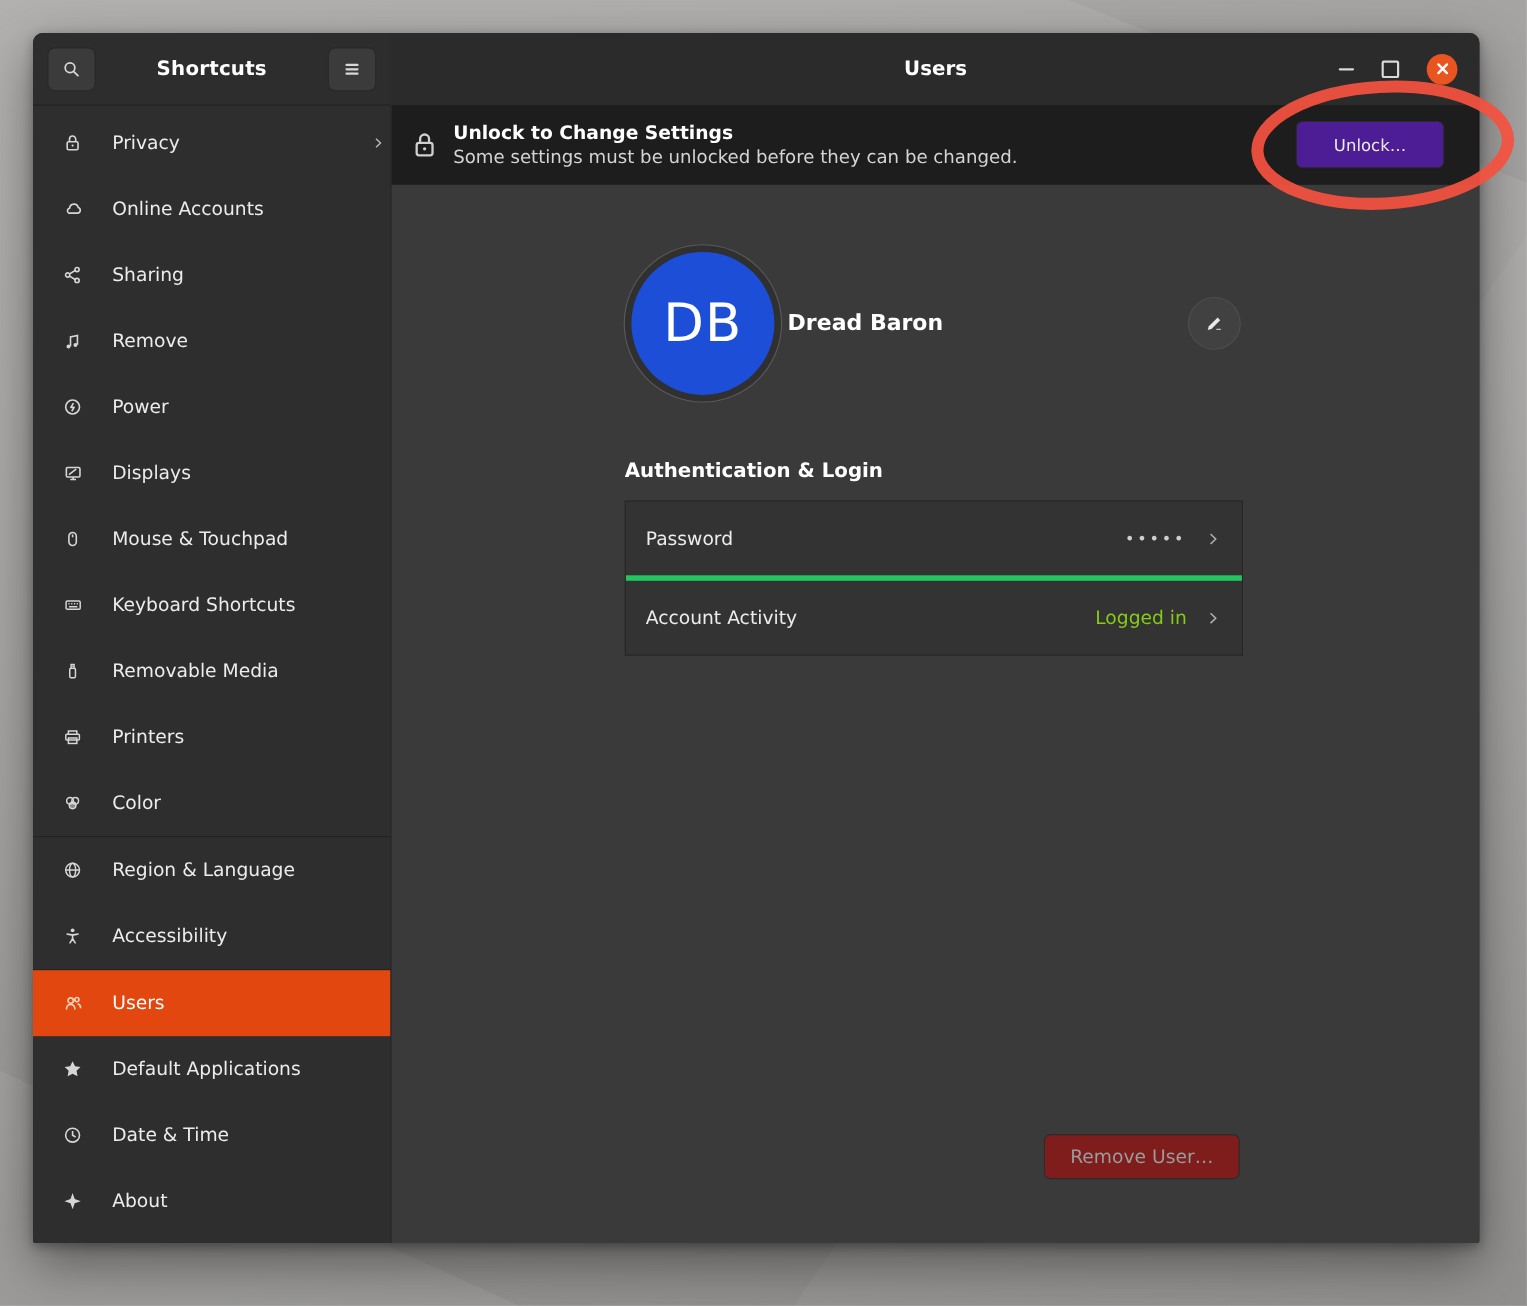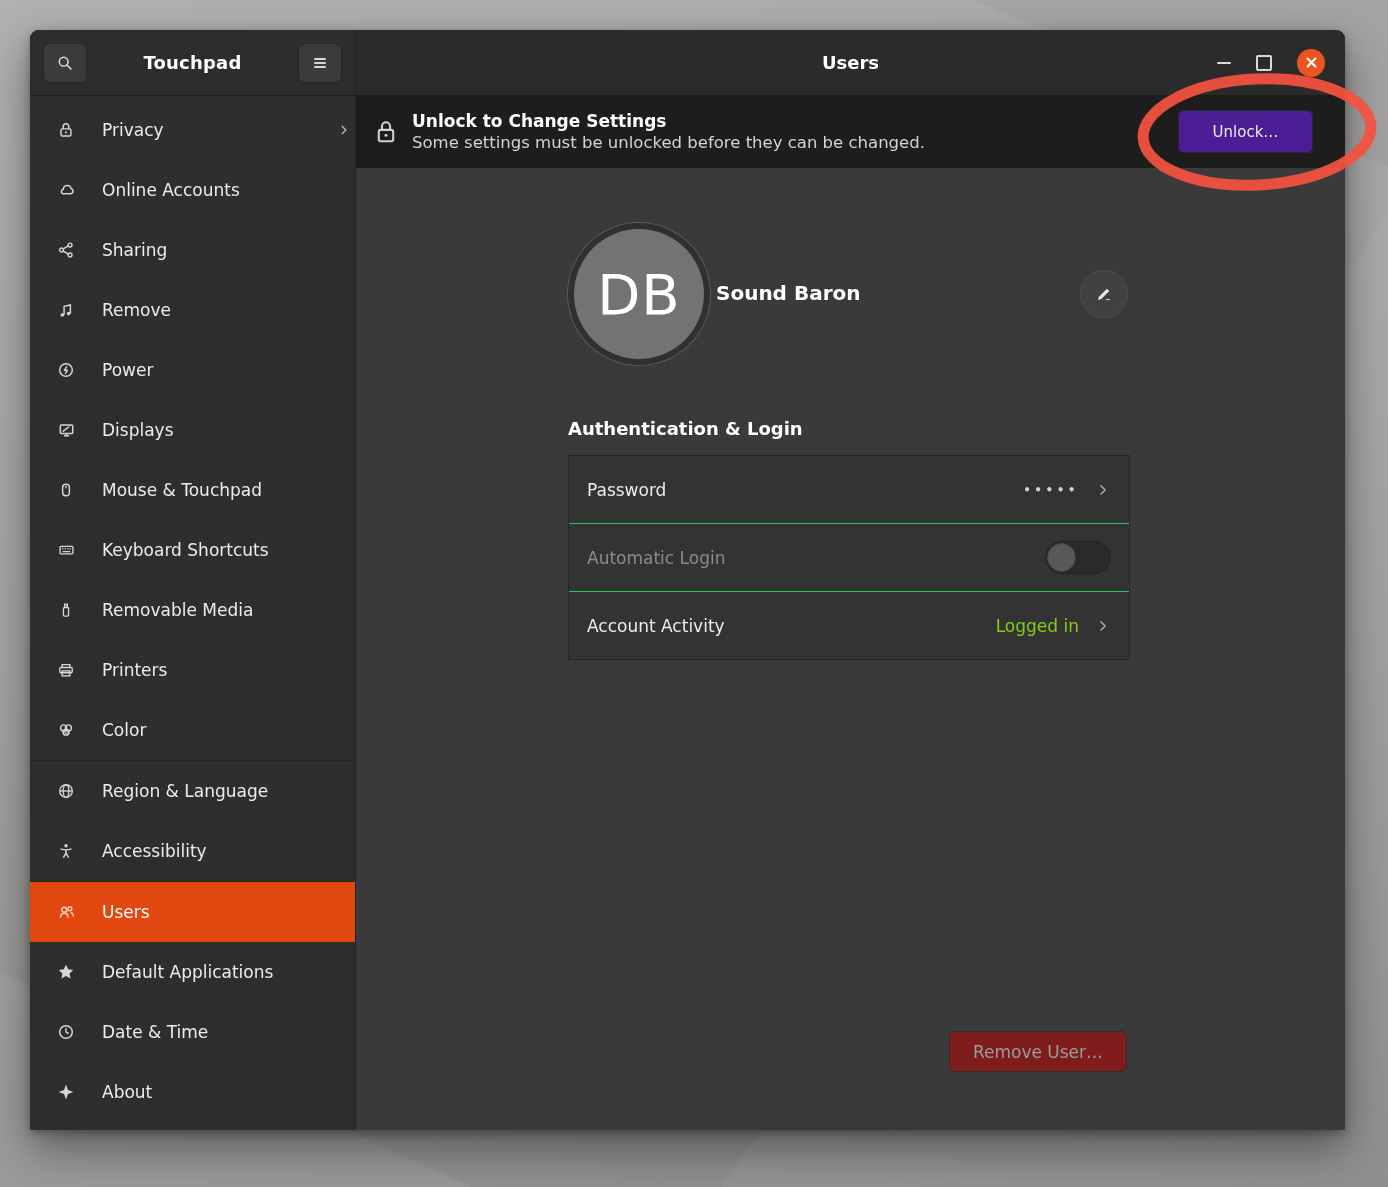--- a/index.html
+++ b/index.html
@@ -49,29 +49,29 @@
   .banner{height:73px;min-height:73px;background:#1d1d1d;display:flex;align-items:center;padding:0 32px 0 18px;gap:14px;}
   .banner-text{display:flex;flex-direction:column;gap:2px;}
   .banner-title{color:#ffffff;font-weight:bold;font-size:17px;}
   .banner-sub{color:#d4d4d4;font-size:16.5px;}
   .unlock-btn{margin-left:auto;width:135px;height:43px;background:#4c1d95;border:1px solid #2a2a2a;border-radius:6px;
     color:#ececec;font-size:15px;font-family:inherit;display:flex;align-items:center;justify-content:center;cursor:pointer;}
 
   
   .content{flex:1;position:relative;}
   .avatar{position:absolute;left:218px;top:61px;width:130px;height:130px;border-radius:50%;
-    background:#737373;color:#ffffff;font-size:56px;display:flex;align-items:center;justify-content:center;
+    background:#1d4ed8;color:#ffffff;font-size:48px;display:flex;align-items:center;justify-content:center;
     box-shadow:0 0 0 6px #303030,0 0 0 7px #5a5a5a;letter-spacing:1px;}
   .user-name{position:absolute;left:360px;top:113px;color:#fff;font-size:20px;font-weight:bold;}
   .edit-btn{position:absolute;left:724px;top:102px;width:46px;height:46px;border-radius:50%;
     background:#414141;border:1px solid #4e4e4e;display:flex;align-items:center;justify-content:center;cursor:pointer;}
 
   .section-title{position:absolute;left:212px;top:250px;color:#fff;font-size:18px;font-weight:bold;}
   .list{position:absolute;left:212px;top:287px;width:560px;background:#333333;border:1px solid #262626;}
-  .row{height:67px;display:flex;align-items:center;padding:0 18px;border-bottom:1px solid #22c55e;font-size:17px;color:#ececec;}
+  .row{height:67px;display:flex;align-items:center;padding:0 18px;border-bottom:5px solid #22c55e;font-size:17px;color:#ececec;}
   .row:last-child{border-bottom:none;}
   .row .rv{margin-left:auto;color:#84cc16;}
   .row .dots{margin-left:auto;color:#d0d0d0;font-size:12px;letter-spacing:3.5px;font-weight:bold;}
   .row .chev-s{margin-left:16px;}
   .row.disabled .rl{color:#8b8b8b;}
   .toggle{margin-left:auto;width:66px;height:33px;border-radius:17px;background:#2a2a2a;border:1px solid #222;position:relative;cursor:pointer;box-sizing:border-box;}
   .knob{position:absolute;left:1px;top:1px;width:29px;height:29px;border-radius:50%;background:#585858;border:1px solid #434343;box-sizing:border-box;}
 
   .remove-btn{position:absolute;left:593px;top:863px;width:178px;height:41px;background:#7f1d1d;border:1px solid #2b2b2b;
     border-radius:6px;color:#9b9b9b;font-size:17px;font-family:inherit;display:flex;align-items:center;justify-content:center;}
@@ -95,21 +95,21 @@
       <div class="icon-btn">
         <span>
           <svg width="18" height="18" viewBox="0 0 16 16">
               <g fill="none" stroke="#d8d8d8" stroke-width="1.4">
                 <circle cx="6.8" cy="6.8" r="3.9"></circle>
                 <path d="M9.8 9.8 L13.2 13.2" stroke-linecap="round"></path>
               </g>
             </svg>
         </span>
       </div>
-      <div class="app-title">Touchpad</div>
+      <div class="app-title">Shortcuts</div>
       <div class="icon-btn">
         <span>
           <svg width="16" height="14" viewBox="0 0 16 14">
               <g stroke="#d8d8d8" stroke-width="2" stroke-linecap="round">
                 <path d="M3 3 h10"></path>
                 <path d="M3 7 h10"></path>
                 <path d="M3 11 h10"></path>
               </g>
             </svg>
         </span>
@@ -371,21 +371,21 @@
       <div class="banner-text">
         <div class="banner-title">Unlock to Change Settings</div>
         <div class="banner-sub">Some settings must be unlocked before they can be changed.</div>
       </div>
       <button class="unlock-btn">Unlock…</button>
     </div>
 
     <div class="content">
 
       <div class="avatar">DB</div>
-      <div class="user-name">Sound Baron</div>
+      <div class="user-name">Dread Baron</div>
       <div class="edit-btn">
         <span>
           <svg width="18" height="18" viewBox="0 0 16 16">
               <g fill="#e8e8e8">
                 <path d="M2.6 13.4 l.9-3 7.1-7.1 2.1 2.1 -7.1 7.1 z"></path>
                 <path d="M9.6 12.4 h3.6 v1 H9.6 z" fill-opacity=".8"></path>
               </g>
             </svg>
         </span>
       </div>
@@ -397,26 +397,20 @@
         <div class="row">
           <span class="rl">Password</span>
           <span class="dots">•••••</span>
           <span class="chev-s">
             <svg width="16" height="16" viewBox="0 0 16 16">
                 <path d="M5.5 3.5 L10.2 8 5.5 12.5" fill="none" stroke="#b0b0b0" stroke-width="1.4"></path>
               </svg>
           </span>
         </div>
 
-        <div class="row disabled">
-          <span class="rl">Automatic Login</span>
-          <div class="toggle">
-            <div class="knob"></div>
-          </div>
-        </div>
 
         <div class="row">
           <span class="rl">Account Activity</span>
           <span class="rv">Logged in</span>
           <span class="chev-s">
             <svg width="16" height="16" viewBox="0 0 16 16">
                 <path d="M5.5 3.5 L10.2 8 5.5 12.5" fill="none" stroke="#b0b0b0" stroke-width="1.4"></path>
               </svg>
           </span>
         </div>

